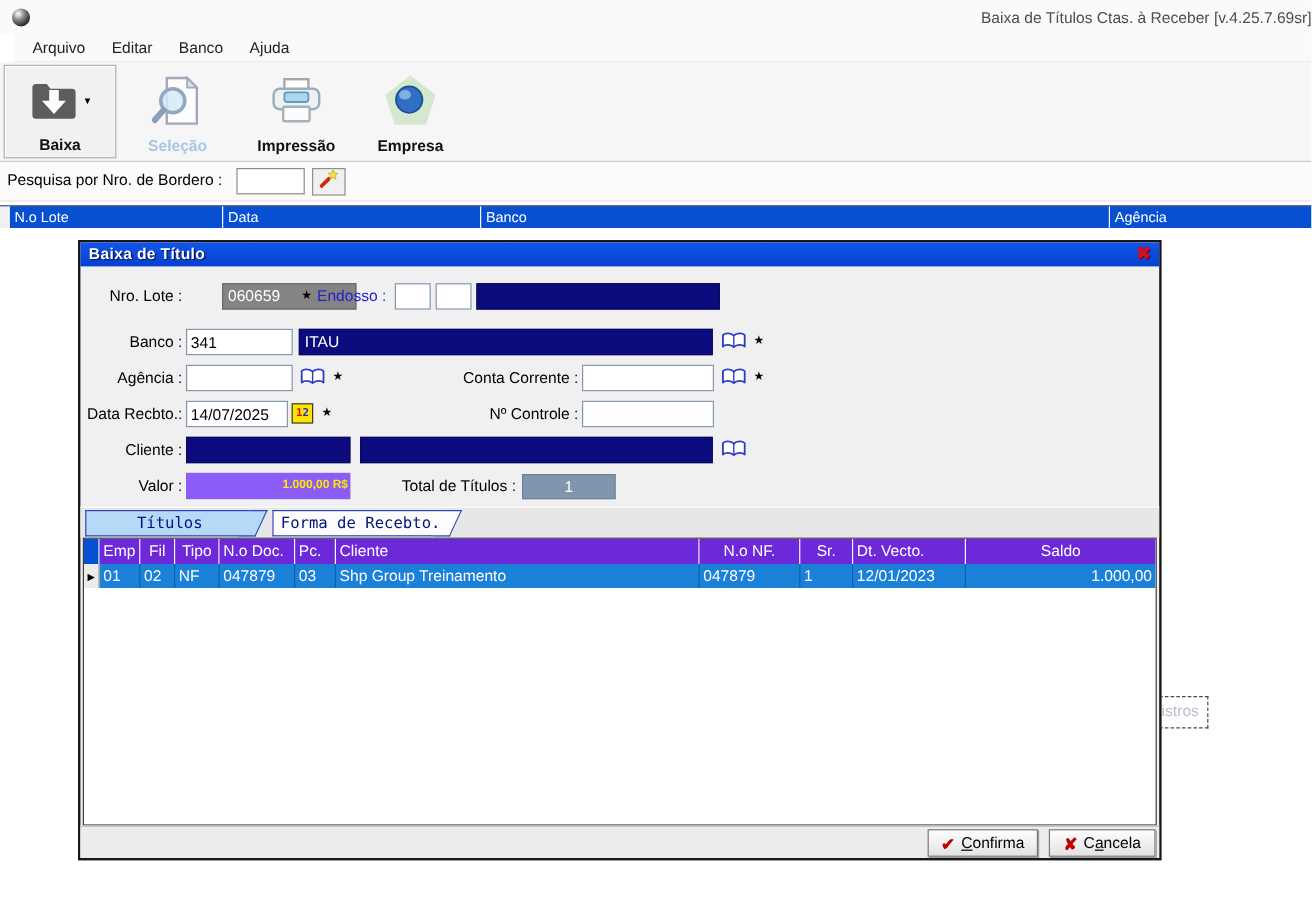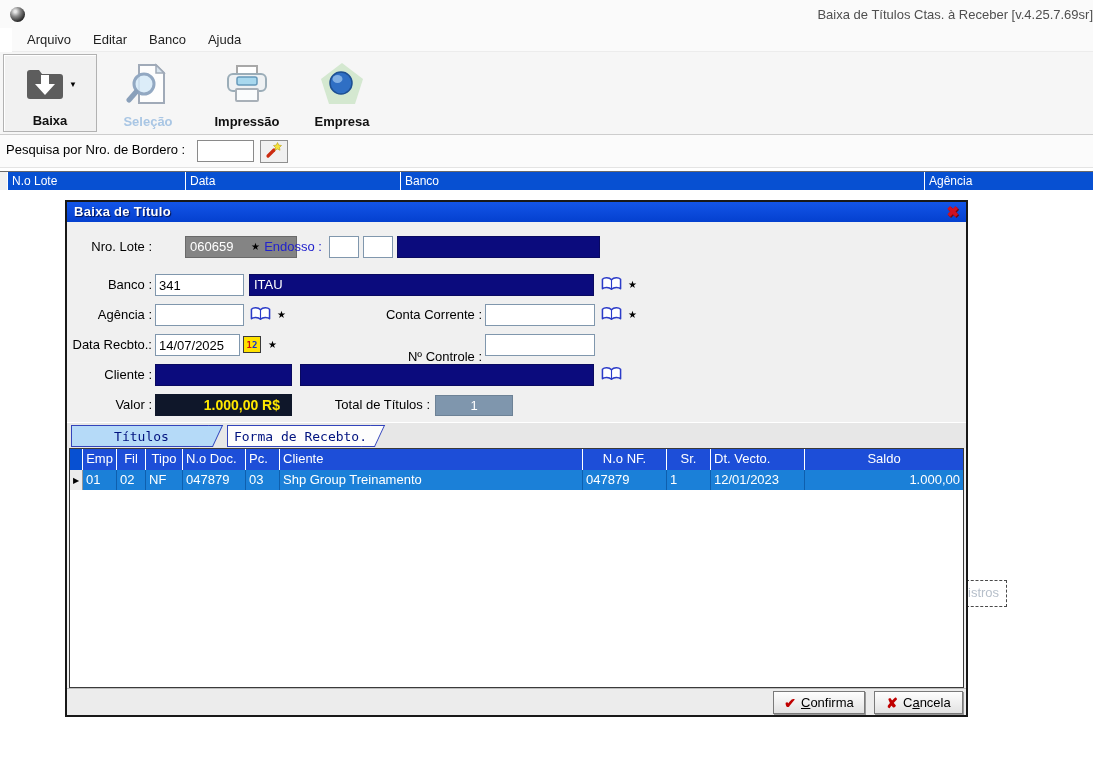--- a/index.html
+++ b/index.html
@@ -40,35 +40,35 @@
   .lbl{position:absolute;font-size:13px;height:22px;line-height:22px;text-align:right;color:#000;white-space:nowrap;}
   .bluelbl{color:#2222cc;}
   .inp{position:absolute;height:22px;border:1px solid #8097ad;background:#fff;font:13px "Liberation Sans",sans-serif;padding:0 3px;box-sizing:border-box;}
   .navy{position:absolute;height:22px;background:#0b0b7d;border:1px solid #090960;color:#fff;font-size:13px;line-height:20px;padding:0 4px;box-sizing:border-box;overflow:hidden;white-space:nowrap;}
   .graybox{position:absolute;height:22px;background:#848484;border:1px solid #6a6a6a;color:#fff;font-size:13px;line-height:20px;padding:0 4px;box-sizing:border-box;}
   .star{position:absolute;font-size:10px;color:#000;line-height:22px;}
   .book{position:absolute;width:21px;height:16px;}
   .cal{position:absolute;width:18px;height:17px;background:#ffe200;border:1px solid #3a3a3a;box-sizing:border-box;display:flex;align-items:center;justify-content:center;font:bold 9px "DejaVu Sans Mono",monospace;}
   .cal .d1{color:#cc1111;}
   .cal .d2{color:#1133cc;}
-  .valor{position:absolute;background:#0f172a;color:#ffe800;font-size:14px;font-weight:bold;height:22px;line-height:22px;text-align:right;padding:0 12px;box-sizing:border-box;}
+  .valor{position:absolute;background:#8b5cf6;color:#ffe800;font-size:10px;font-weight:bold;height:22px;line-height:22px;text-align:right;padding:0 2px;box-sizing:border-box;}
   .total{position:absolute;background:#7f96ad;border:1px solid #6d8296;color:#fff;font-size:13px;height:21px;line-height:19px;text-align:center;box-sizing:border-box;}
 
   
   .tabbar{position:absolute;left:0;top:220px;width:100%;height:26px;background:#e7e7e7;border-top:1px solid #fff;box-sizing:border-box;padding-left:12px;}
   .tab{position:absolute;top:2px;height:22px;font:13px "DejaVu Sans Mono",monospace;color:#00127f;text-align:center;line-height:21px;border:1px solid #3344bb;border-right:none;box-sizing:border-box;}
   .tab::after{content:"";position:absolute;top:-1px;bottom:-1px;right:-7px;width:14px;background:inherit;transform:skewX(-25deg);border:1px solid #3344bb;border-left:none;box-sizing:border-box;}
   .tab .tlab{position:relative;z-index:1;}
   .tab.active{background:#b5daf8;}
   .tab.inactive{background:#fdfdfd;}
 
   
   .grid{position:absolute;left:2px;top:246px;width:895px;height:240px;background:#fff;border:1px solid #3a3a3a;box-sizing:border-box;overflow:hidden;}
   .grow{display:flex;height:21px;}
-  .gh{background:#1d4ed8;color:#fff;font-size:13px;line-height:20px;border-right:1px solid #fff;box-sizing:border-box;padding:0 3px;overflow:hidden;white-space:nowrap;}
+  .gh{background:#6d28d9;color:#fff;font-size:13px;line-height:20px;border-right:1px solid #fff;box-sizing:border-box;padding:0 3px;overflow:hidden;white-space:nowrap;}
   .gh-ind{width:13px;background:#0750d2;border-right:1px solid #fff;box-sizing:border-box;}
   .gdrow{display:flex;height:20px;background:#1b80d8;}
   .gd{color:#fff;font-size:13px;line-height:19px;border-right:1px solid #0e5fae;box-sizing:border-box;padding:0 3px;overflow:hidden;white-space:nowrap;}
   .gd-ind{width:13px;background:#ececec;color:#000;font-size:8px;display:flex;align-items:center;justify-content:center;border-right:1px solid #999;box-sizing:border-box;}
   .w-emp{width:34px}.w-fil{width:29px}.w-tipo{width:37px}.w-ndoc{width:63px}.w-pc{width:34px}.w-cli{flex:1}.w-nnf{width:84px}.w-sr{width:44px}.w-dt{width:94px}.w-saldo{width:158px}
   .tc{text-align:center}.tr{text-align:right}
 
   
   .btnbar{position:absolute;left:0;bottom:0;width:100%;height:27px;background:#ececec;border-top:1px solid #bdbdbd;box-sizing:border-box;}
   .btn{position:absolute;top:2px;height:23px;background:linear-gradient(#fefefe,#e2e2e2);border:1px solid #7a7a7a;font-size:13px;color:#000;display:flex;align-items:center;justify-content:center;gap:5px;box-sizing:border-box;box-shadow:1px 1px 0 #9a9a9a;}
@@ -207,21 +207,21 @@
     </span>
     <span class="star" style="left:561px;top:102px;">★</span>
 
     <span class="lbl" style="left:0;top:132px;width:85px;">Data Recbto.:</span>
     <input class="inp" style="left: 88px; top: 132px; width: 85px;" value="14/07/2025">
     <div class="cal" style="left:176px;top:134px;">
       <span class="d1">1</span>
         <span class="d2">2</span>
     </div>
     <span class="star" style="left:201px;top:132px;">★</span>
-    <span class="lbl" style="left:300px;top:132px;width:115px;margin-top:12px;">Nº Controle :</span>
+    <span class="lbl" style="left:300px;top:132px;width:115px;">Nº Controle :</span>
     <input class="inp" style="left: 418px; top: 132px; width: 110px;" value="">
 
     <span class="lbl" style="left:0;top:162px;width:85px;">Cliente :</span>
     <div class="navy" style="left:88px;top:162px;width:137px;"></div>
     <div class="navy" style="left:233px;top:162px;width:294px;"></div>
     <span class="book" style="left:534px;top:164px;">
       <svg width="21" height="16" viewBox="0 0 22 16">
           <path d="M11 3.5 C8.5 1 3.5 1 1.5 3 V13 C3.5 11 8.5 11 11 13.5 C13.5 11 18.5 11 20.5 13 V3 C18.5 1 13.5 1 11 3.5 Z" fill="#fff" stroke="#2c3cc8" stroke-width="1.6" stroke-linejoin="round"></path>
           <path d="M11 3.5 V13.5" stroke="#2c3cc8" stroke-width="1.2"></path>
         </svg>

